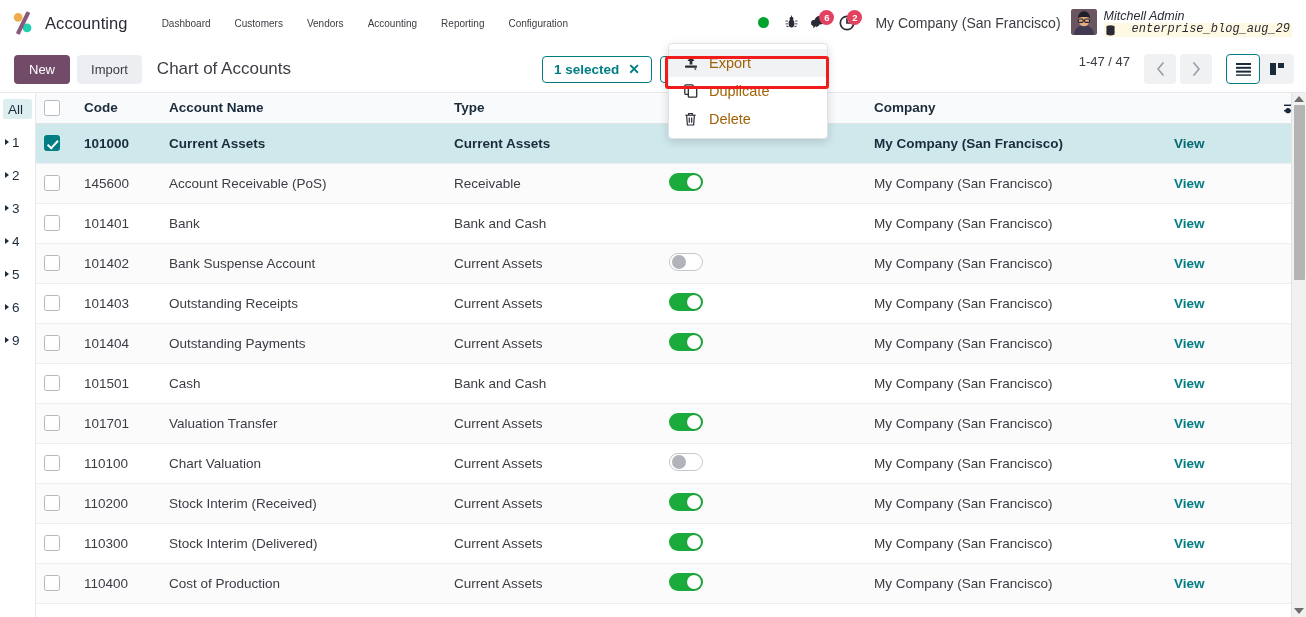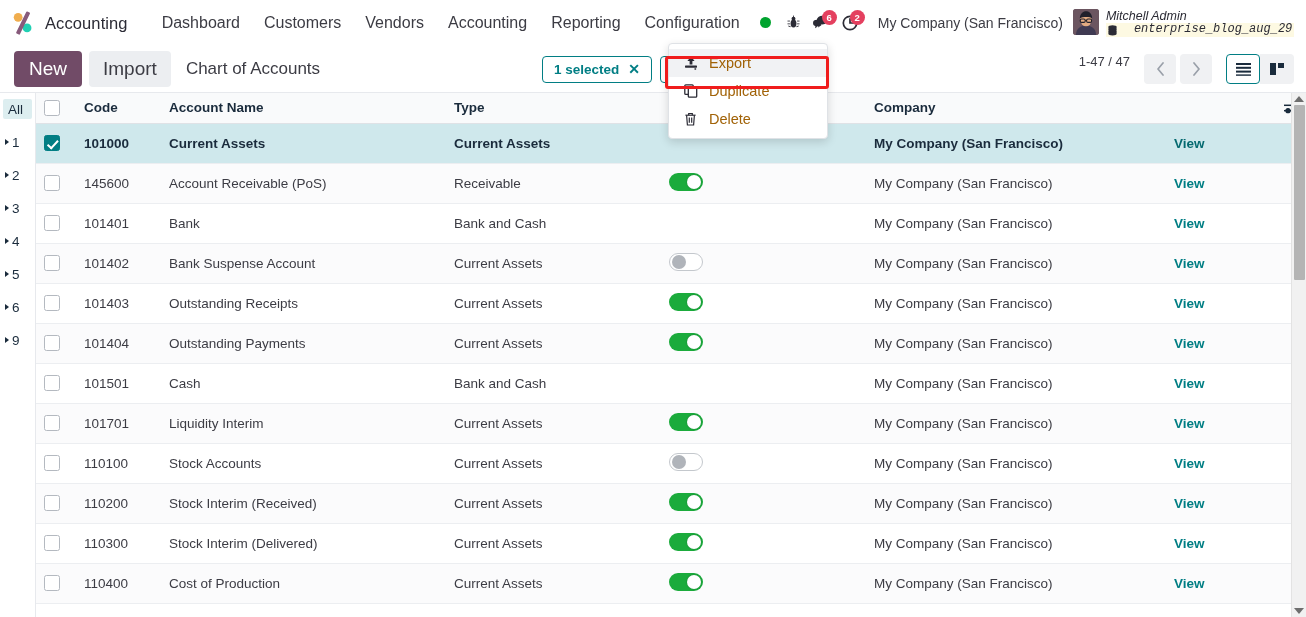--- a/index.html
+++ b/index.html
@@ -26,21 +26,21 @@
     display: flex; align-items: center; gap: 9px;
     margin-right: 22px; cursor: pointer;
   }
   .odoo-logo { width: 26px; height: 26px; display:block; }
   .brand-name {
     font-size: 16.5px; color: #2b2b35; font-weight: 400;
     letter-spacing: .1px;
   }
   .nav-menu { display: flex; align-items: center; gap: 0; }
   .nav-item {
-    font-size: 16px; color: #3c3c44; padding: 6px 12px;
+    font-size: 10px; color: #3c3c44; padding: 6px 12px;
     cursor: pointer; border-radius: 3px; white-space: nowrap;
   }
 
   .nav-right {
     margin-left: auto; display: flex; align-items: center; gap: 0;
   }
   .sys-icon {
     display: flex; align-items: center; justify-content: center;
     position: relative; cursor: pointer;
     width: 28px; height: 28px;
@@ -82,21 +82,21 @@
 
   
   .control-panel {
     height: 47px; background: #ffffff;
     display: flex; align-items: center;
     padding: 0 12px 0 14px;
     border-bottom: 1px solid #e7e9ed;
     position: relative;
   }
   .btn {
-    font-size: 19px; border-radius: 4px; cursor: pointer;
+    font-size: 13px; border-radius: 4px; cursor: pointer;
     border: 1px solid transparent; white-space: nowrap;
     font-family: inherit;
   }
   .btn-new {
     background: #714b67; color: #ffffff;
     padding: 6px 14px; font-weight: 500;
   }
   .btn-import {
     background: #eceef1; color: #3c3c44;
     padding: 6px 13px; margin-left: 7px;
@@ -595,33 +595,33 @@
             <td class="col-toggle"></td>
             <td class="col-comp">My Company (San Francisco)</td>
             <td class="col-view"><span class="view-link">View</span></td>
             <td class="col-opt"></td>
           </tr>
           <tr>
             <td class="col-check">
               <span class="cb"></span>
             </td>
             <td class="col-code">101701</td>
-            <td class="col-name">Liquidity Interim</td>
+            <td class="col-name">Valuation Transfer</td>
             <td class="col-type">Current Assets</td>
             <td class="col-toggle"><span class="toggle on"><span class="knob"></span></span></td>
             <td class="col-comp">My Company (San Francisco)</td>
             <td class="col-view"><span class="view-link">View</span></td>
             <td class="col-opt"></td>
           </tr>
           <tr>
             <td class="col-check">
               <span class="cb"></span>
             </td>
             <td class="col-code">110100</td>
-            <td class="col-name">Stock Accounts</td>
+            <td class="col-name">Chart Valuation</td>
             <td class="col-type">Current Assets</td>
             <td class="col-toggle"><span class="toggle off"><span class="knob"></span></span></td>
             <td class="col-comp">My Company (San Francisco)</td>
             <td class="col-view"><span class="view-link">View</span></td>
             <td class="col-opt"></td>
           </tr>
           <tr>
             <td class="col-check">
               <span class="cb"></span>
             </td>

